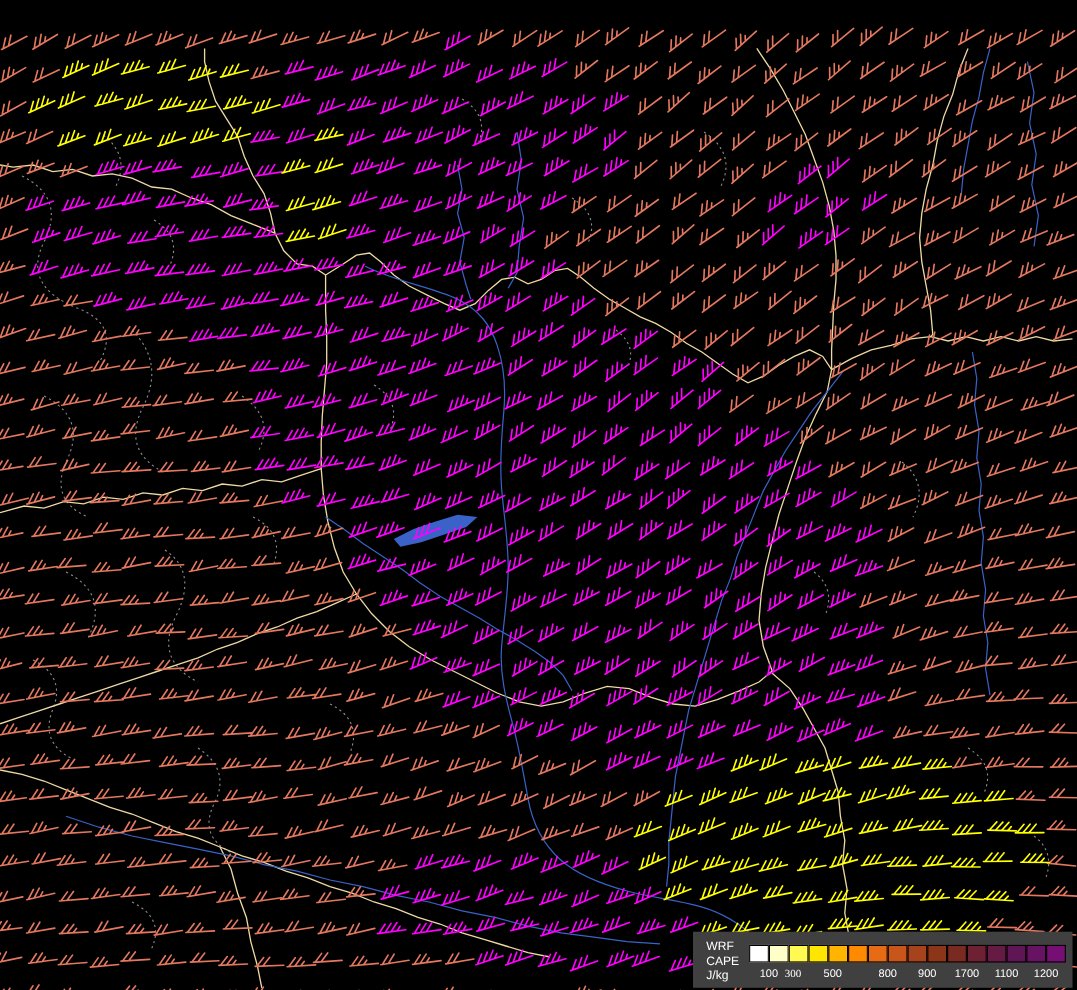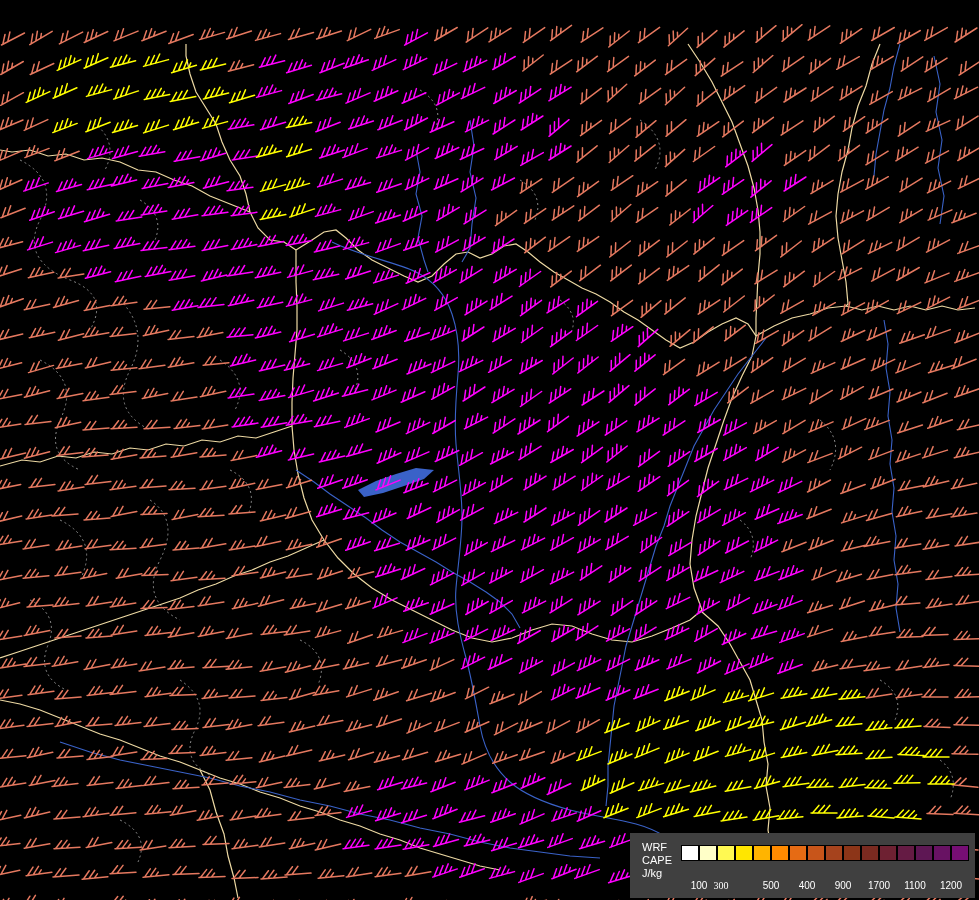--- a/index.html
+++ b/index.html
@@ -8,21 +8,21 @@
   svg.map { position:absolute; left:0; top:0; width:979px; height:900px; }
   .titlebox { position:absolute; top:0; left:0; z-index:5; }
   .titleline { display:table; background:#ffffff; color:#000; font-size:13px; line-height:15px;
                padding:3px 7px 3px 3px; white-space:nowrap; }
   .legend { position:absolute; right:4px; bottom:2px; z-index:5; background:#404040;
             display:flex; align-items:flex-start; gap:9px; padding:8px 6px 4px 12px; }
   .legend-title { color:#ffffff; font-size:11px; line-height:13px; }
   .legend-body { position:relative; padding-top:4px; }
   .legend-swatches { display:flex; }
   .swatch { width:18px; height:16px; border:1px solid #000; }
-  .legend-ticks { position:relative; width:288px; height:14px; margin-top:19px; }
+  .legend-ticks { position:relative; width:288px; height:14px; margin-top:5px; }
   .tick { position:absolute; top:0; transform:translateX(-50%); color:#ffffff; font-size:10px; }
 </style>
 </head>
 <body>
 
 <div class="stage">
 
   <svg class="map" id="map-svg" xmlns="http://www.w3.org/2000/svg" viewBox="0 0 979 900">
       <path d="M20,160 Q60,180 40,220 Q20,260 70,280 Q110,295 90,330" stroke="#8c8c8c" fill="none" stroke-width="1" stroke-dasharray="2 3"></path>
       <path d="M120,300 Q150,330 130,370 Q110,410 150,430" stroke="#8c8c8c" fill="none" stroke-width="1" stroke-dasharray="2 3"></path>
@@ -94,22 +94,22 @@
           <div class="swatch" style="background: rgb(122, 42, 32);"></div>
           <div class="swatch" style="background: rgb(110, 33, 50);"></div>
           <div class="swatch" style="background: rgb(101, 27, 68);"></div>
           <div class="swatch" style="background: rgb(94, 23, 84);"></div>
           <div class="swatch" style="background: rgb(104, 18, 99);"></div>
           <div class="swatch" style="background: rgb(118, 14, 116);"></div>
         </div>
       <div class="legend-ticks" id="legend-ticks">
           <span class="tick" style="left: 18px;">100</span>
           <span class="tick" style="left: 40px; font-family: Liberation Serif, serif;">300</span>
-          <span class="tick" style="left: 90px;">500</span>
-          <span class="tick" style="left: 126px;">400</span>
+          <span class="tick" style="left: 76px;">500</span>
+          <span class="tick" style="left: 126px;">800</span>
           <span class="tick" style="left: 162px;">900</span>
           <span class="tick" style="left: 198px;">1700</span>
           <span class="tick" style="left: 234px;">1100</span>
           <span class="tick" style="left: 270px;">1200</span>
         </div>
     </div>
   </div>
 
 </div>
 

